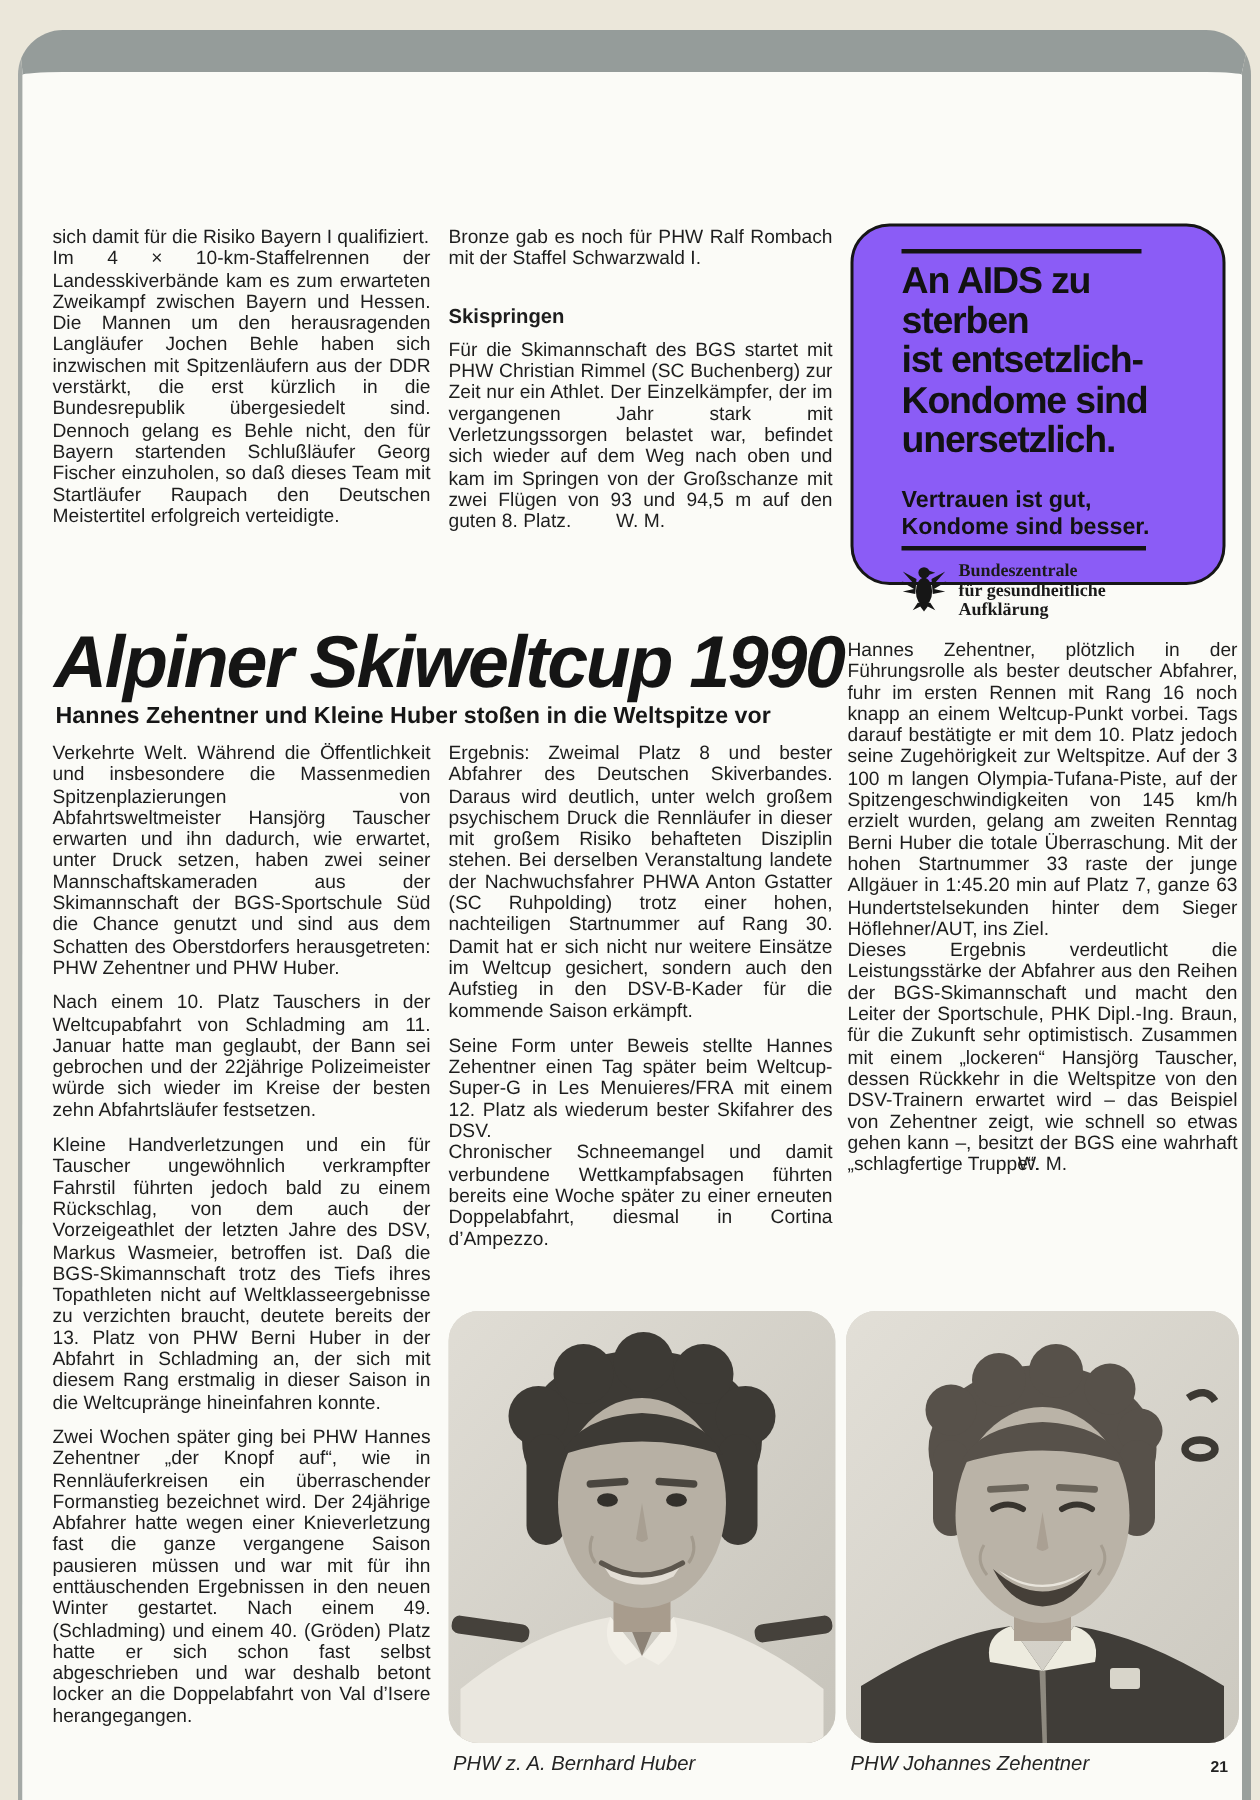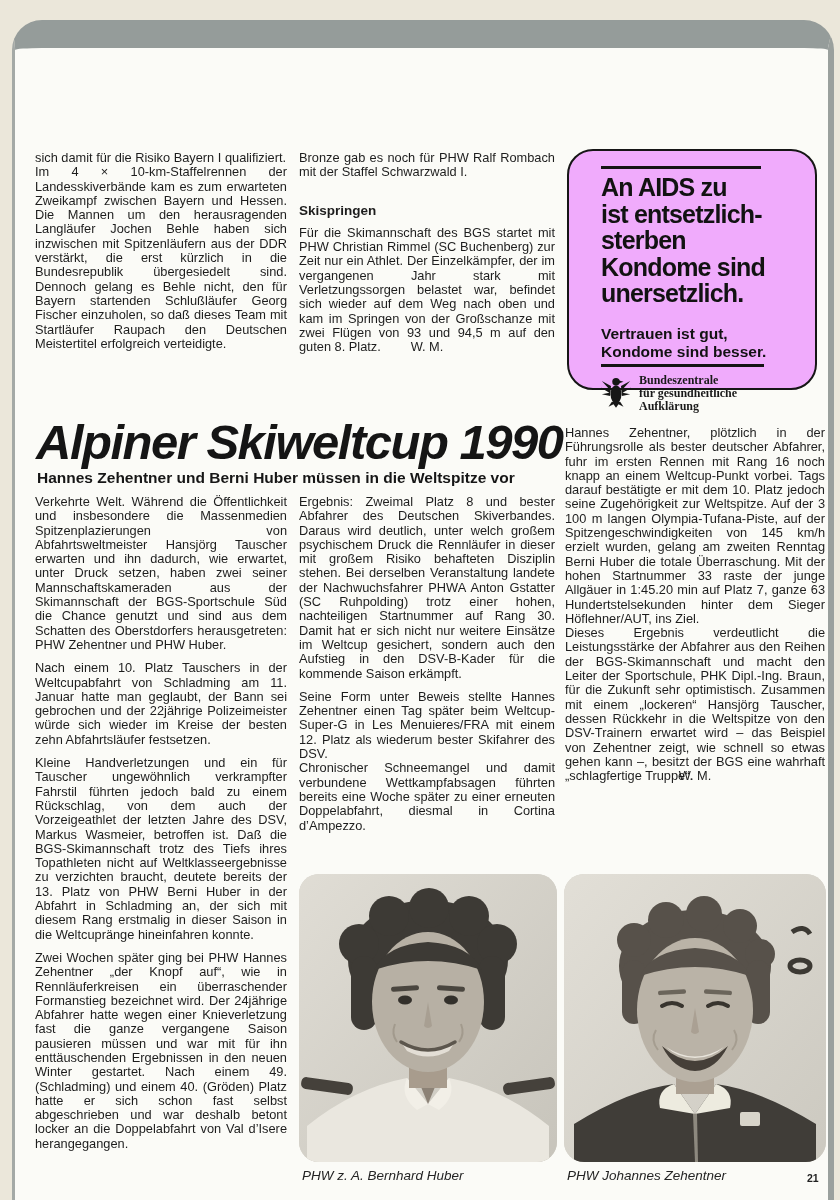--- a/index.html
+++ b/index.html
@@ -29,21 +29,21 @@
   .byline { text-align:center; margin-top:-14.3px; font-size:12.8px; }
 
   #t-col1 { left:20px;  top:103px; width:252px; }
   #t-col2 { left:284px; top:103px; width:256px; }
   .subheading-bold { font-weight:bold; font-size:13.5px; margin:24px 0 8px 0; }
 
   
   .ad {
     position:absolute; left:552px; top:101px;
     width:250px; height:241px;
-    background:#f0abfc;
+    background:#8b5cf6;
     border:2px solid #161616;
     border-radius:26px;
     box-sizing:border-box;
     padding:13px 18px 0 32px;
   }
   .ad .rule  { height:3px; background:#141414; width:160px; margin:2px 0 5px 0; }
   .ad .rule2 { height:3px; background:#141414; width:163px; margin:3px 0 7px 0; }
   .ad .head { font-size:25px; line-height:26.5px; font-weight:bold; letter-spacing:-0.8px; color:#121212; }
   .ad .sub  { font-size:15.5px; line-height:18px; font-weight:bold; color:#121212; margin-top:18px; }
   .ad .org  { display:flex; gap:8px; align-items:center; margin-top:2px; }
@@ -101,22 +101,22 @@
     <div class="col" id="t-col2">
       <p>Bronze gab es noch für PHW Ralf Rombach mit der Staffel Schwarzwald I.</p>
       <div class="subheading-bold">Skispringen</div>
       <p class="tight">Für die Skimannschaft des BGS startet mit PHW Christian Rimmel (SC Buchenberg) zur Zeit nur ein Athlet. Der Einzelkämpfer, der im vergangenen Jahr stark mit Verletzungssorgen belastet war, befindet sich wieder auf dem Weg nach oben und kam im Springen von der Großschanze mit zwei Flügen von 93 und 94,5 m auf den guten 8. Platz.</p>
       <div class="byline">W. M.</div>
     </div>
 
     <div class="ad">
       <div class="rule"></div>
       <div class="head">An AIDS zu</div>
+      <div class="head">sterben</div>
       <div class="head">ist entsetzlich-</div>
-      <div class="head">sterben</div>
       <div class="head">Kondome sind</div>
       <div class="head">unersetzlich.</div>
       <div class="sub">
         <div>Vertrauen ist gut,</div>
         <div>Kondome sind besser.</div>
       </div>
       <div class="rule2"></div>
       <div class="org">
         <span>
           <svg width="30" height="34" viewBox="0 0 36 40">
@@ -132,21 +132,21 @@
         </span>
         <span class="txt">
           <div>Bundeszentrale</div>
           <div>für gesundheitliche</div>
           <div>Aufklärung</div>
         </span>
       </div>
     </div>
 
     <div id="headline">Alpiner Skiweltcup 1990</div>
-    <div id="subhead">Hannes Zehentner und Berni Huber müssen in die Weltspitze vor</div>
+    <div id="subhead">Hannes Zehentner und Kleine Huber stoßen in die Weltspitze vor</div>
 
     <div class="col" id="m-col1">
       <p>Verkehrte Welt. Während die Öffentlichkeit und insbesondere die Massenmedien Spitzenplazierungen von Abfahrtsweltmeister Hansjörg Tauscher erwarten und ihn dadurch, wie erwartet, unter Druck setzen, haben zwei seiner Mannschaftskameraden aus der Skimannschaft der BGS-Sportschule Süd die Chance genutzt und sind aus dem Schatten des Oberstdorfers herausgetreten: PHW Zehentner und PHW Huber.</p>
       <p>Nach einem 10. Platz Tauschers in der Weltcupabfahrt von Schladming am 11. Januar hatte man geglaubt, der Bann sei gebrochen und der 22jährige Polizeimeister würde sich wieder im Kreise der besten zehn Abfahrtsläufer festsetzen.</p>
       <p>Kleine Handverletzungen und ein für Tauscher ungewöhnlich verkrampfter Fahrstil führten jedoch bald zu einem Rückschlag, von dem auch der Vorzeigeathlet der letzten Jahre des DSV, Markus Wasmeier, betroffen ist. Daß die BGS-Skimannschaft trotz des Tiefs ihres Topathleten nicht auf Weltklasseergebnisse zu verzichten braucht, deutete bereits der 13. Platz von PHW Berni Huber in der Abfahrt in Schladming an, der sich mit diesem Rang erstmalig in dieser Saison in die Weltcupränge hineinfahren konnte.</p>
       <p>Zwei Wochen später ging bei PHW Hannes Zehentner „der Knopf auf“, wie in Rennläuferkreisen ein überraschender Formanstieg bezeichnet wird. Der 24jährige Abfahrer hatte wegen einer Knieverletzung fast die ganze vergangene Saison pausieren müssen und war mit für ihn enttäuschenden Ergebnissen in den neuen Winter gestartet. Nach einem 49. (Schladming) und einem 40. (Gröden) Platz hatte er sich schon fast selbst abgeschrieben und war deshalb betont locker an die Doppelabfahrt von Val d’Isere herangegangen.</p>
     </div>
 
     <div class="col" id="m-col2">
       <p>Ergebnis: Zweimal Platz 8 und bester Abfahrer des Deutschen Skiverbandes. Daraus wird deutlich, unter welch großem psychischem Druck die Rennläufer in dieser mit großem Risiko behafteten Disziplin stehen. Bei derselben Veranstaltung landete der Nachwuchsfahrer PHWA Anton Gstatter (SC Ruhpolding) trotz einer hohen, nachteiligen Startnummer auf Rang 30. Damit hat er sich nicht nur weitere Einsätze im Weltcup gesichert, sondern auch den Aufstieg in den DSV-B-Kader für die kommende Saison erkämpft.</p>

